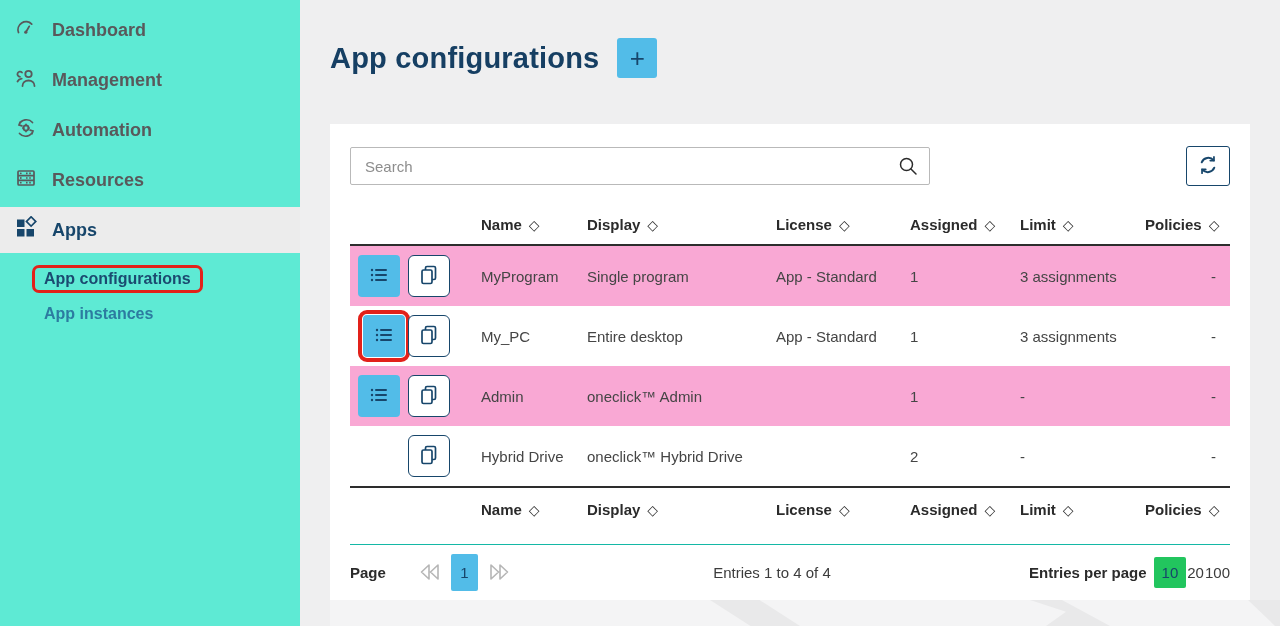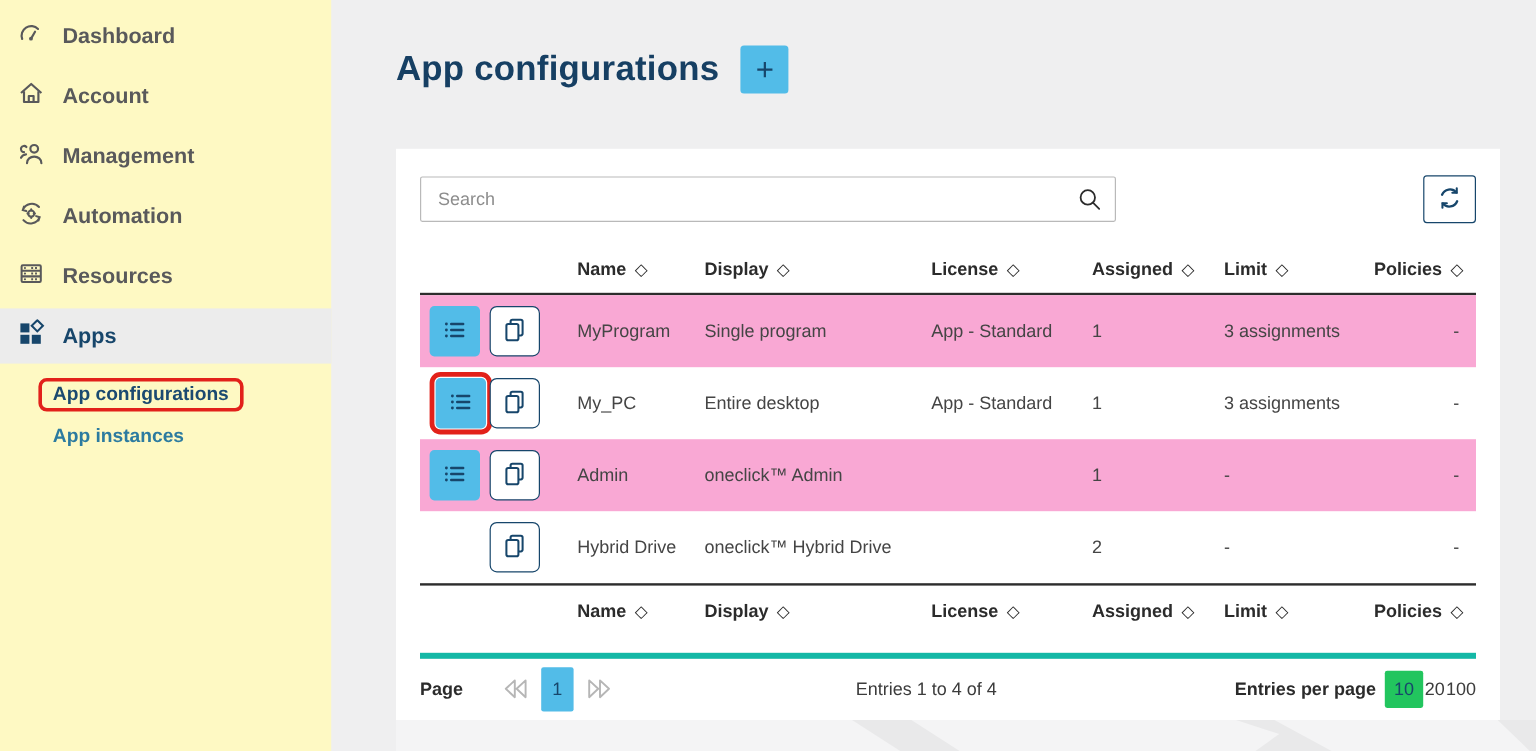--- a/index.html
+++ b/index.html
@@ -1,20 +1,20 @@
 <!DOCTYPE html>
 <html><head>
 <meta charset="utf-8">
 <style>
   * { margin:0; padding:0; box-sizing:border-box; }
   html,body { width:1280px; height:626px; overflow:hidden; }
   body { font-family:"Liberation Sans","DejaVu Sans",sans-serif; background:#efeff0; color:#3c3c3c; }
 
   
-  .sidebar { position:absolute; left:0; top:0; width:276px; height:626px; background:#fef9c3; z-index:2; }
+  .sidebar { position:absolute; left:0; top:0; width:300px; height:626px; background:#5eead4; z-index:2; }
   .nav { padding-top:5px; }
   .nav-item { display:flex; align-items:center; gap:14px; height:50px; padding-left:14px;
               font-size:18px; font-weight:600; color:#59595b; cursor:pointer; }
   .nav-item svg { flex:0 0 auto; }
   .nav-item.active { background:#ececec; color:#17466b; height:46px; margin:2px 0; }
   .sub-list { padding:10px 0 0 44px; }
   .sub-ring { display:inline-block; border:3px solid #e2211a; border-radius:7px; padding:2px 9px; margin-left:-12px; }
   .sub-item-main { font-size:16px; font-weight:700; color:#1b4a70; cursor:pointer; }
   .sub-item { font-size:16px; font-weight:600; color:#2c7ba0; cursor:pointer; margin-top:12px; }
 
@@ -51,21 +51,21 @@
   .trow.alt { background:#f9a8d4; }
   .cell-right { text-align:right; padding-right:14px; }
   .btn-cell { padding-left:8px; }
   .list-btn { width:42px; height:42px; background:#52bce8; border:none; border-radius:4px;
               display:inline-flex; align-items:center; justify-content:center; cursor:pointer; vertical-align:middle; }
   .copy-btn { width:42px; height:42px; background:#fff; border:1.5px solid #17466b; border-radius:6px;
               display:inline-flex; align-items:center; justify-content:center; cursor:pointer; vertical-align:middle; }
   .ring-red { display:inline-flex; border:4px solid #e2211a; border-radius:9px; padding:1px; vertical-align:middle; }
 
   .pager { display:flex; align-items:center; height:55px; margin:13px 20px 0 20px;
-           border-top:5px solid #14b8a6; font-size:15px; }
+           border-top:1px solid #14b8a6; font-size:15px; }
   .pager-left { display:flex; align-items:center; }
   .pager-label { font-weight:700; color:#2b2b2b; margin-right:28px; }
   .chev { cursor:pointer; display:inline-flex; margin:0 4px; }
   .page-box { width:27px; height:37px; background:#52bce8; color:#17466b; display:inline-flex;
               align-items:center; justify-content:center; border-radius:2px; margin:0 5px; cursor:pointer; }
   .pager-center { flex:1; text-align:center; color:#3c3c3c; }
   .pager-right { display:flex; align-items:center; gap:1px; }
   .pp-label { font-weight:700; color:#2b2b2b; margin-right:6px; }
   .pp-opt { color:#3c3c3c; cursor:pointer; }
   .pp-opt.sel { background:#22c55e; color:#17466b; padding:7px 8px; border-radius:2px; }
@@ -87,30 +87,20 @@
       <span>
         <svg width="24" height="24" viewBox="0 0 24 24" fill="none" stroke="#59595b" stroke-width="1.8" stroke-linecap="round">
           <path d="M4.5 16.5a8 8 0 0 1 13.2-8.4"></path>
             <path d="M12 16l3.2-5.6"></path>
             <circle cx="11.8" cy="16.2" r="1.6" fill="#59595b" stroke="none"></circle>
         </svg>
       </span>
       <span>Dashboard</span>
     </div>
 
-    <div class="nav-item">
-      <span>
-        <svg width="24" height="24" viewBox="0 0 24 24" fill="none" stroke="#59595b" stroke-width="1.8" stroke-linejoin="round">
-          <path d="M3.5 11.5 12 4l8.5 7.5"></path>
-            <path d="M6 10v9h12v-9"></path>
-            <path d="M10 19v-5h4v5"></path>
-        </svg>
-      </span>
-      <span>Account</span>
-    </div>
 
     <div class="nav-item">
       <span>
         <svg width="24" height="24" viewBox="0 0 24 24" fill="none" stroke="#59595b" stroke-width="1.8" stroke-linecap="round">
           <circle cx="14.5" cy="8" r="3.2"></circle>
             <path d="M8.5 20c0-3.3 2.7-5.5 6-5.5s6 2.2 6 5.5"></path>
           <path d="M8 6.5a2.6 2.6 0 1 0-2 4.3"></path>
             <path d="M3.5 15.5c.8-1.6 2.3-2.6 4.2-2.8"></path>
         </svg>
       </span>

